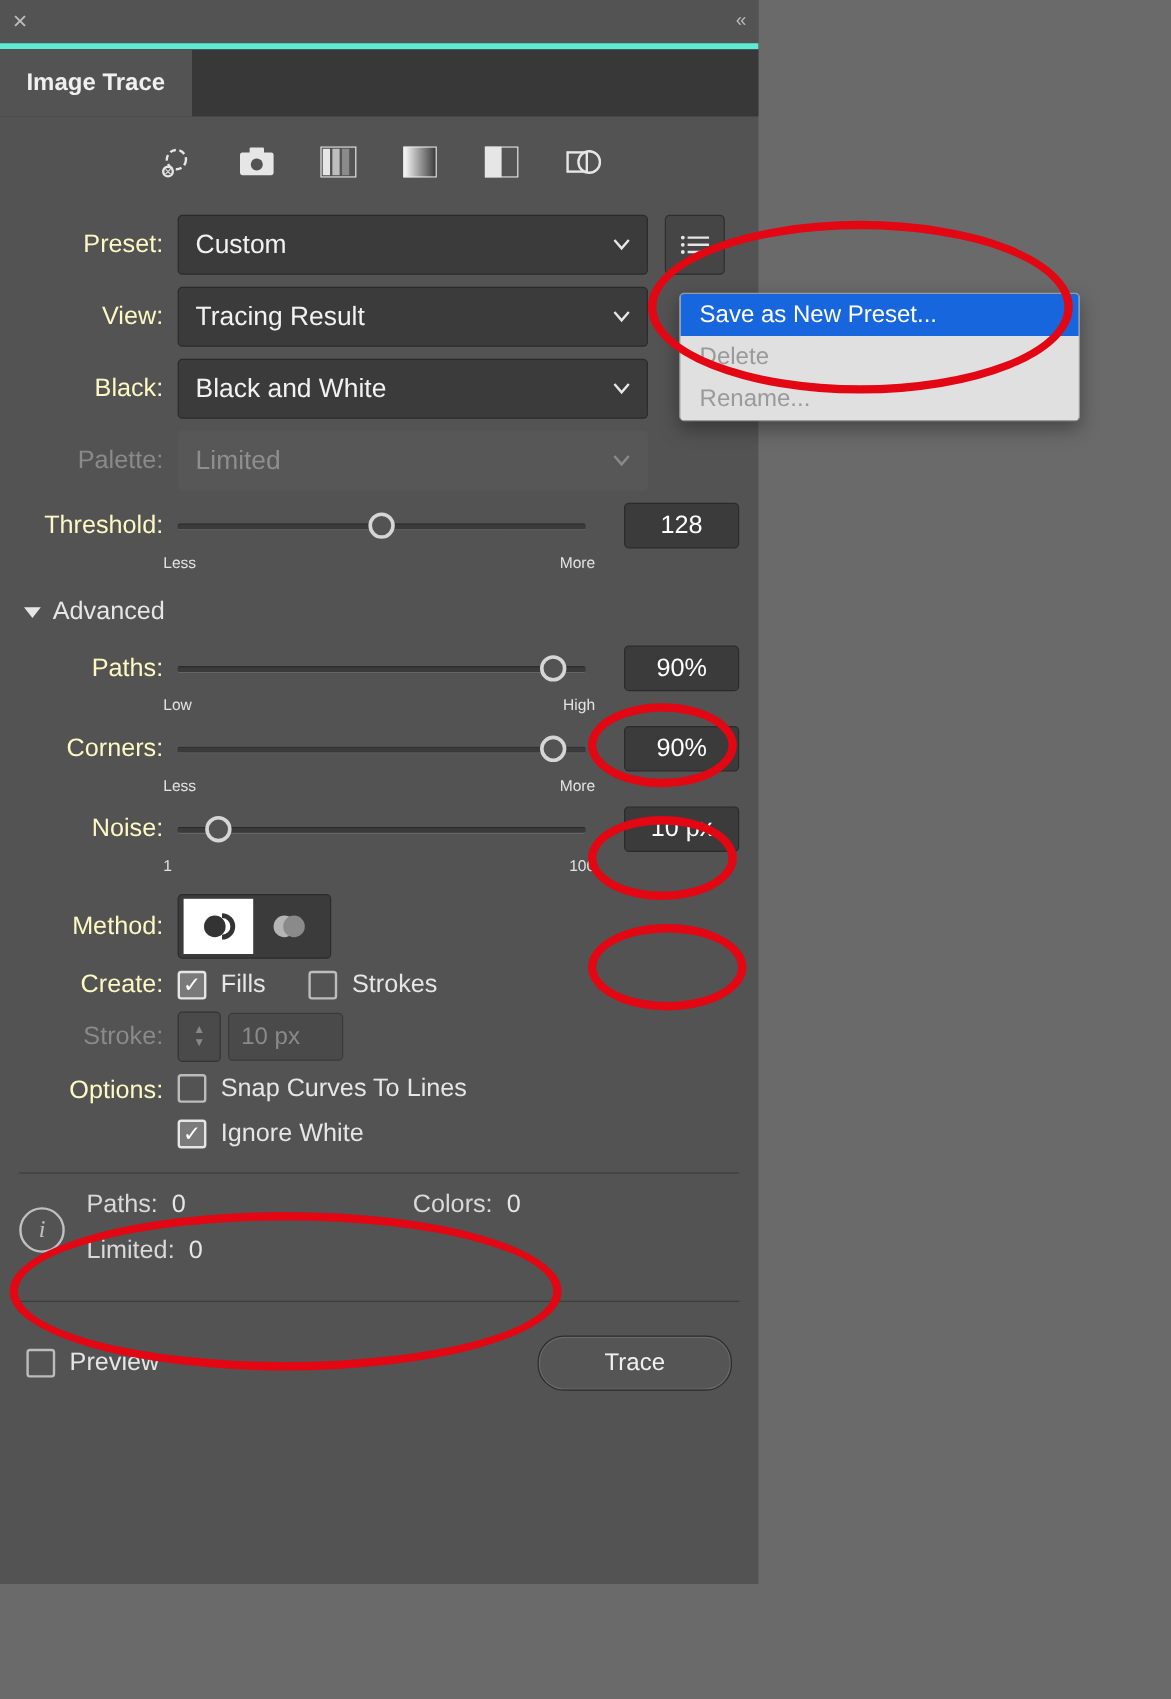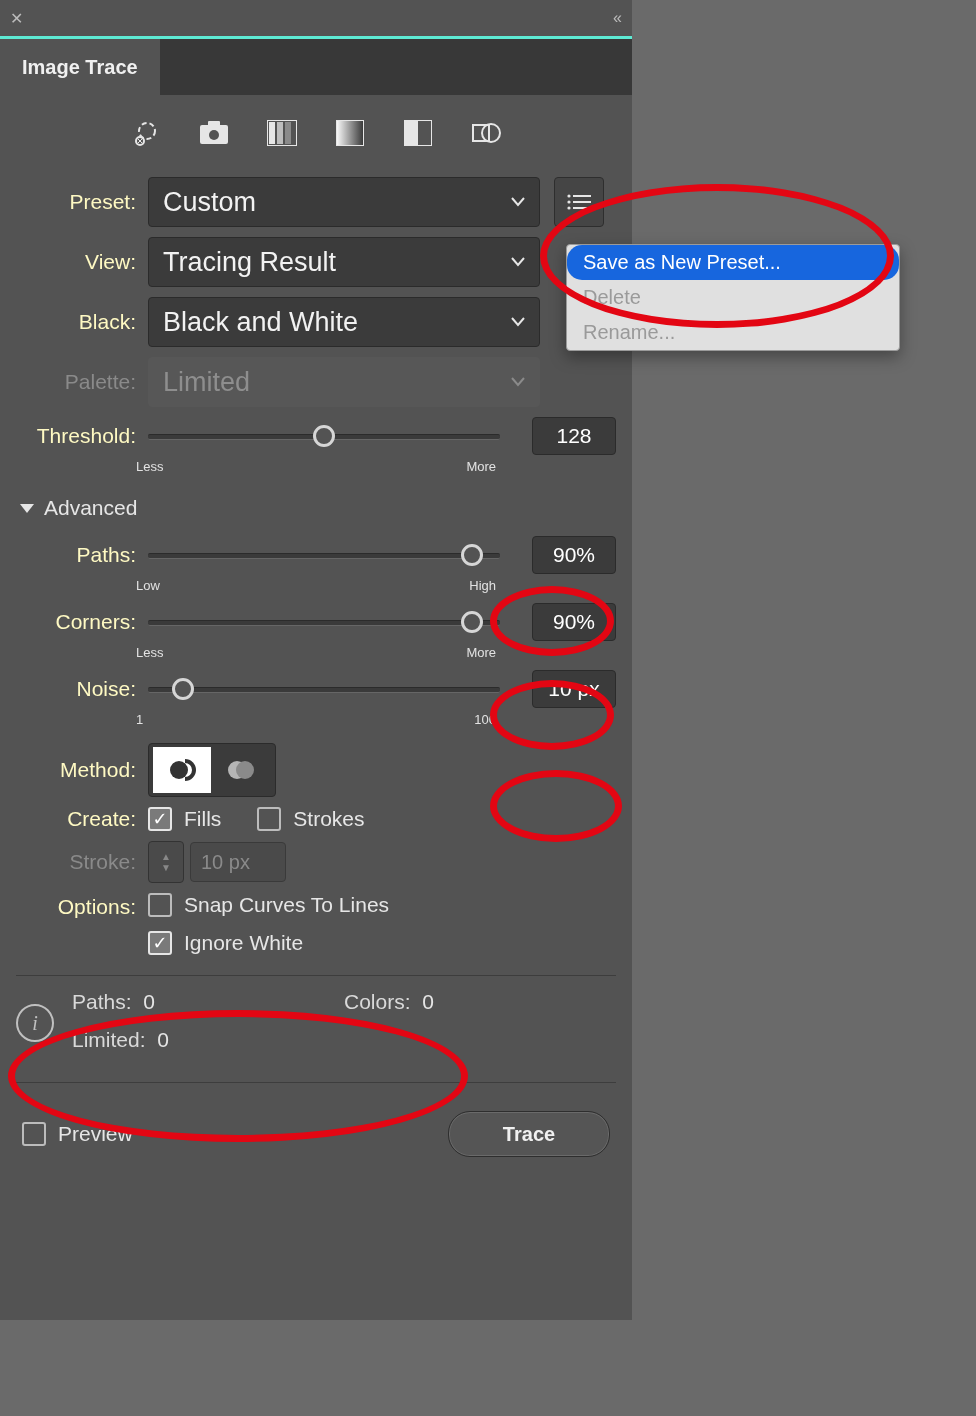--- a/index.html
+++ b/index.html
@@ -1,59 +1,59 @@
 <!DOCTYPE html>
 <html><head>
 <meta charset="utf-8">
 <style>
   html,body{margin:0;padding:0;background:#6a6a6a;font-family:"Segoe UI","Helvetica Neue",Arial,sans-serif;font-size:20px;color:#e6e6e6;-webkit-font-smoothing:antialiased;}
   .stage{position:relative;width:976px;height:1416px;}
   .panel{position:absolute;left:0;top:0;width:632px;height:1320px;background:#535353;box-sizing:border-box;}
   .titlebar{height:36px;background:#535353;display:flex;align-items:center;justify-content:space-between;padding:0 10px;color:#bcbcbc;font-size:16px;}
-  .tabbar{height:56px;background:#383838;display:flex;align-items:stretch;border-top:3px solid #5eead4;}
+  .tabbar{height:56px;background:#383838;display:flex;align-items:stretch;border-top:5px solid #5eead4;}
   .tab{background:#535353;padding:0 22px;display:flex;align-items:center;font-weight:600;color:#f0f0f0;}
   .iconrow{display:flex;justify-content:center;gap:36px;padding:22px 0 18px 0;}
   .topicon{width:32px;height:32px;display:flex;align-items:center;justify-content:center;color:#e9e9e9;}
   .body{padding:0 16px 0 0;}
   .row{display:flex;align-items:center;margin:10px 0;}
   .lbl{width:136px;text-align:right;padding-right:12px;color:#fef9c3;font-size:21px;}
   .lbl.dim{color:#8a8a8a;}
-  .select{flex:1;height:50px;background:#3b3b3b;border:1px solid #2b2b2b;border-radius:4px;display:flex;align-items:center;justify-content:space-between;padding:16px 14px;color:#f2f2f2;font-size:27px;box-sizing:border-box;gap:32px;}
+  .select{flex:1;height:50px;background:#3b3b3b;border:1px solid #2b2b2b;border-radius:4px;display:flex;align-items:center;justify-content:space-between;padding:16px 14px;color:#f2f2f2;font-size:22px;box-sizing:border-box;gap:32px;}
   .select.dis{color:#8e8e8e;background:#575757;border-color:#575757;}
   .menubtn{width:48px;height:48px;margin-left:14px;background:#454545;border:1px solid #2e2e2e;border-radius:4px;display:flex;align-items:center;justify-content:center;color:#e6e6e6;}
   .sliderblk{margin:10px 0 4px 0;}
   .sliderrow{display:flex;align-items:center;justify-content:flex-end;}
   .track{position:relative;flex:1;height:24px;display:flex;align-items:center;}
   .track::before{content:"";position:absolute;left:0;right:0;top:50%;height:4px;margin-top:-2px;background:#3a3a3a;border-top:1px solid #2b2b2b;border-bottom:1px solid #666;border-radius:2px;}
   .thumb{position:absolute;top:50%;width:22px;height:22px;margin:-11px 0 0 -11px;border-radius:50%;background:#535353;border:3px solid #d6d6d6;box-sizing:border-box;}
-  .valbox{width:84px;height:38px;margin-left:32px;background:#3b3b3b;border:1px solid #2b2b2b;border-radius:4px;display:flex;align-items:center;justify-content:center;color:#fff;font-size:21px;box-sizing:border-box;}
+  .valbox{width:96px;height:38px;margin-left:32px;background:#3b3b3b;border:1px solid #2b2b2b;border-radius:4px;display:flex;align-items:center;justify-content:center;color:#fff;font-size:21px;box-sizing:border-box;}
   .ticks{display:flex;justify-content:space-between;margin:4px 0 0 0;padding-left:136px;padding-right:120px;font-size:13px;color:#e2e2e2;}
   .section{padding:18px 0 6px 20px;display:flex;align-items:center;gap:10px;font-size:21px;}
   .caret{width:0;height:0;border-left:7px solid transparent;border-right:7px solid transparent;border-top:9px solid #e6e6e6;}
   .methodwrap{width:128px;height:54px;background:#3b3b3b;border:1px solid #2b2b2b;display:flex;align-items:center;box-sizing:border-box;padding:4px;border-radius:4px;}
   .mbtn{width:58px;height:46px;display:flex;align-items:center;justify-content:center;}
   .mbtn.active{background:#ffffff;color:#333;}
   .chkrow{display:flex;align-items:center;gap:12px;}
   .chk{width:24px;height:24px;border:2px solid #bcbcbc;border-radius:3px;background:#535353;display:flex;align-items:center;justify-content:center;color:#fff;box-sizing:border-box;}
   .chk.on{background:#7a7a7a;border-color:#e6e6e6;}
   .chk.on::after{content:"✓";font-size:18px;line-height:1;color:#fff;}
   .chklabel{font-size:21px;}
   .stepper{display:flex;align-items:center;gap:0;}
   .steparrows{width:34px;height:40px;background:#4a4a4a;border:1px solid #333;border-radius:4px;margin-right:6px;display:flex;flex-direction:column;align-items:center;justify-content:center;font-size:10px;color:#888;}
   .stepval{width:96px;height:40px;background:#4a4a4a;border:1px solid #3a3a3a;border-radius:4px;display:flex;align-items:center;padding:0 10px;color:#8a8a8a;box-sizing:border-box;}
   .hr{height:1px;background:#3d3d3d;margin:20px 16px 10px 16px;}
   .inforow{display:flex;align-items:flex-start;padding:4px 16px 10px 16px;gap:18px;}
   .infoicon{width:34px;height:34px;border:2px solid #c0c0c0;border-radius:50%;display:flex;align-items:center;justify-content:center;font-family:Georgia,serif;font-style:italic;font-size:20px;color:#c0c0c0;margin-top:14px;}
   .infogrid{flex:1;display:grid;grid-template-columns:1fr 1fr;row-gap:14px;font-size:21px;}
   .infolabel{color:#d9d9d9;}
   .footer{display:flex;align-items:center;justify-content:space-between;padding:18px 22px 0 22px;}
-  .btn{width:160px;height:44px;background:#555;border:1px solid #2e2e2e;border-radius:22px;display:flex;align-items:center;justify-content:center;color:#f0f0f0;font-size:20px;box-shadow:inset 0 0 0 1px #6a6a6a;font-weight:bold;}
+  .btn{width:160px;height:44px;background:#555;border:1px solid #2e2e2e;border-radius:22px;display:flex;align-items:center;justify-content:center;color:#f0f0f0;font-size:20px;box-shadow:inset 0 0 0 1px #6a6a6a;}
   
   .popup{position:absolute;left:566px;top:244px;width:332px;background:#e0e0e0;border:1px solid #9a9a9a;border-radius:4px;box-shadow:0 6px 16px rgba(0,0,0,0.35);font-size:20px;overflow:hidden;z-index:30;}
-  .popitem{padding:6px 16px;color:#9a9a9a;border-radius:15px;}
+  .popitem{padding:6px 16px;color:#9a9a9a;}
   .popitem.sel{background:#1766de;color:#fff;}
   
   .mark{position:absolute;border:7px solid #e30613;border-radius:50%;z-index:40;pointer-events:none;}
   svg{display:block;}
 </style>
 </head>
 <body>
 
 <div class="stage">
   <div class="panel">

